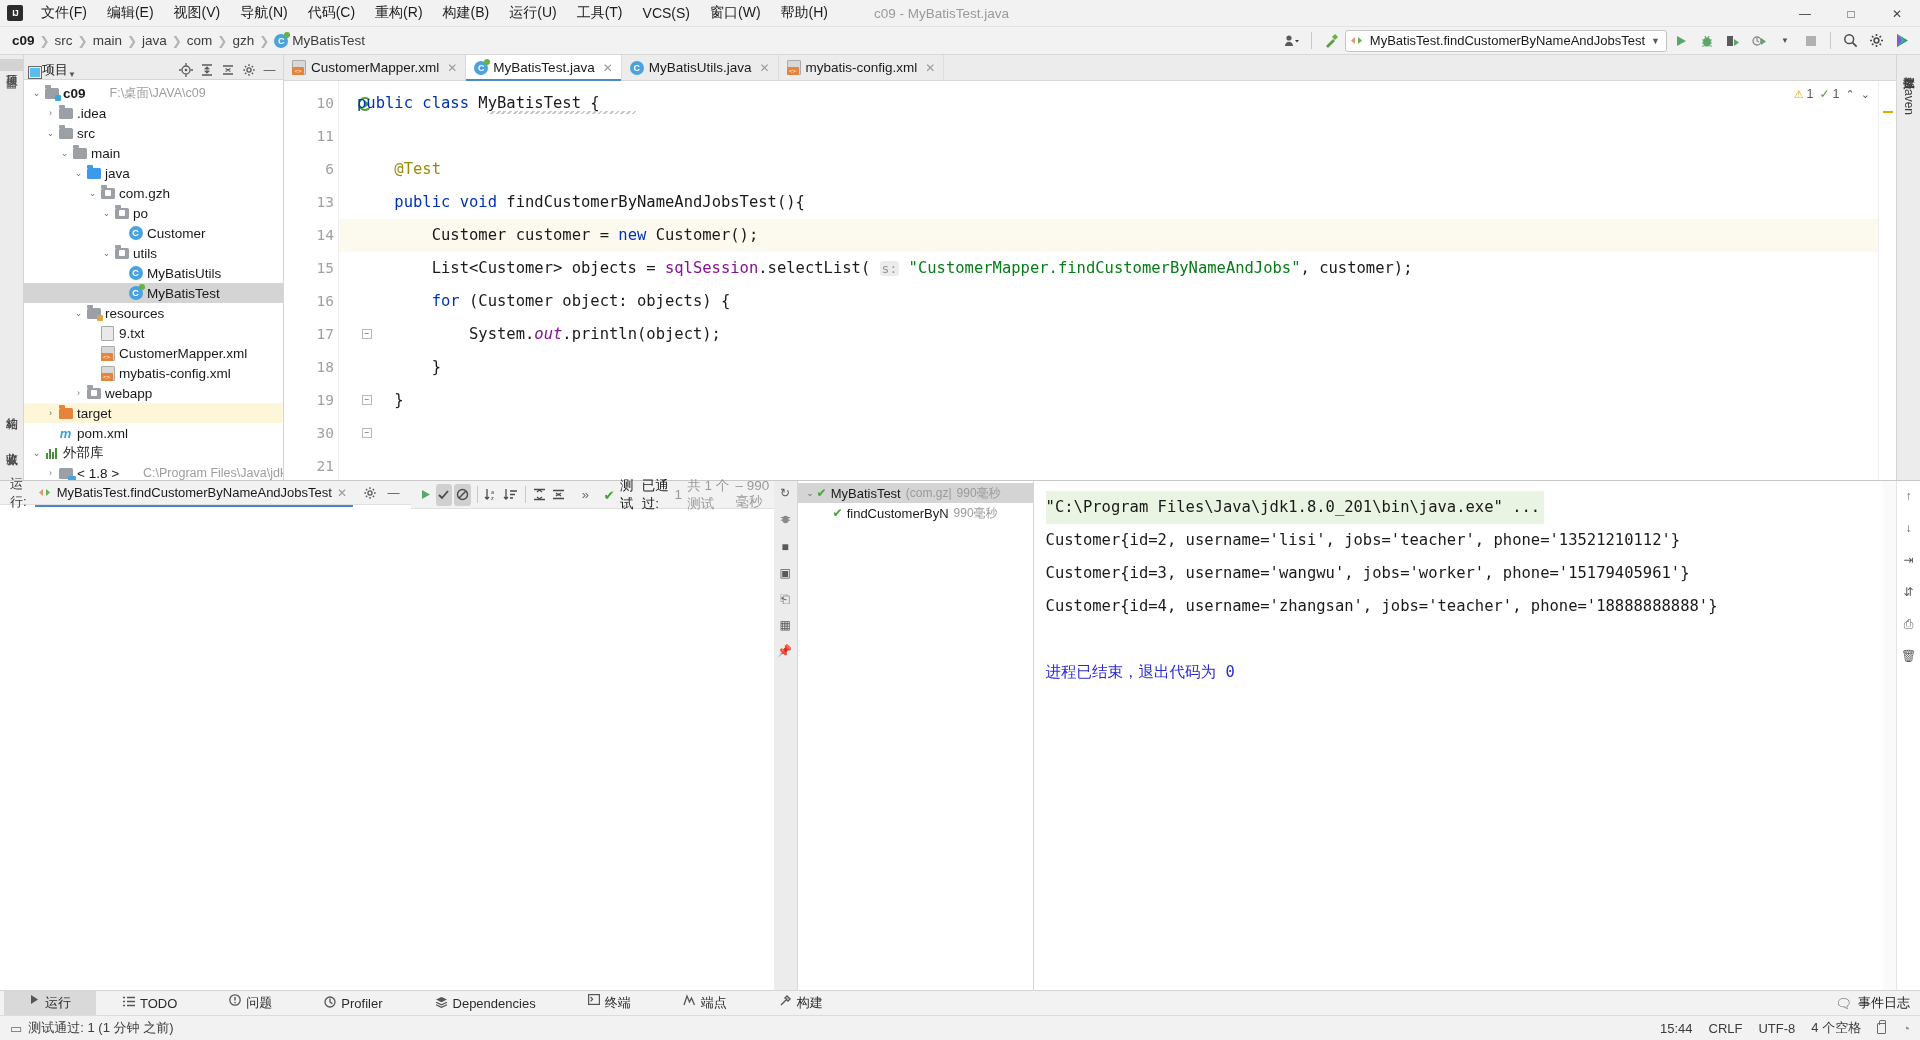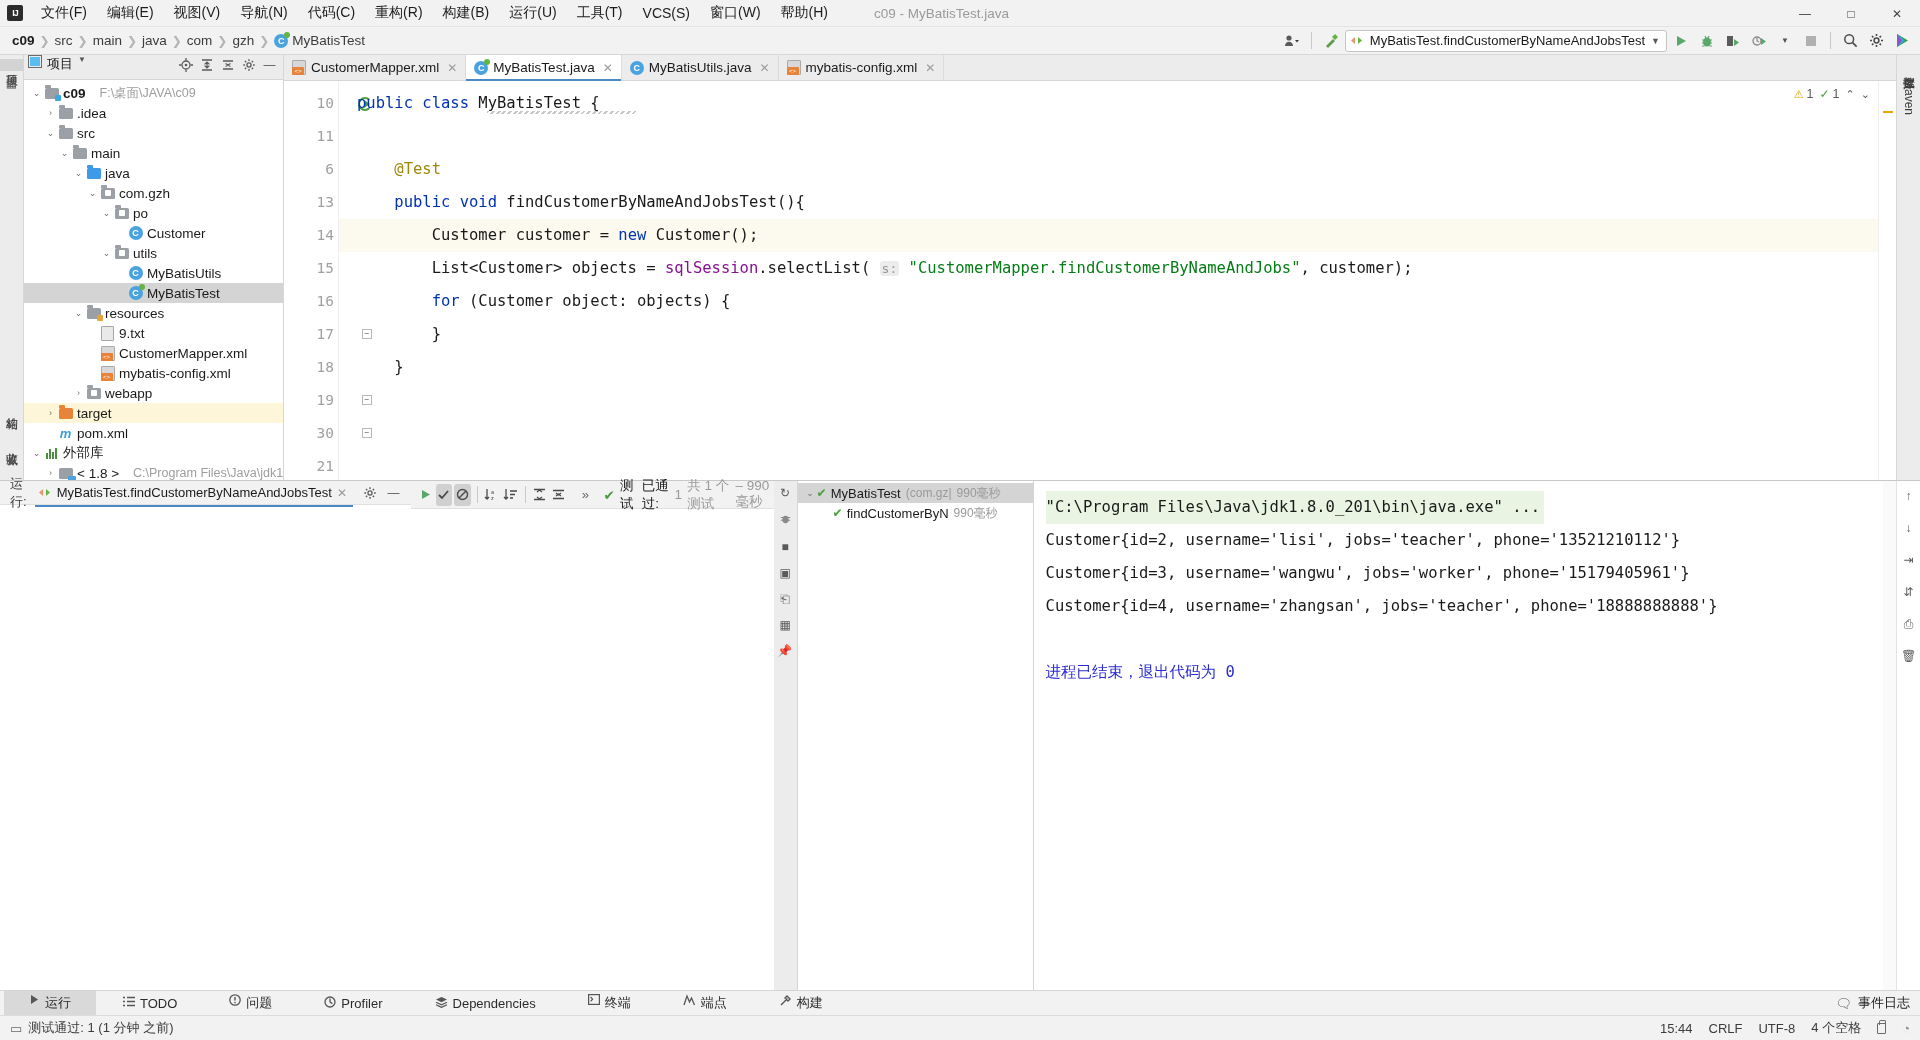--- a/index.html
+++ b/index.html
@@ -77,38 +77,38 @@
     writing-mode: vertical-rl; font-size: 12px; color: #3c3c3c;
     padding: 6px 3px; white-space: nowrap; letter-spacing: 0px;
   }
   .vtool.sel { background: #d3d3d3; }
   .vtool-ic { font-size: 12px; color: #555; margin: 5px 0; }
   .leftstrip .bottom { margin-top: auto; display: flex; flex-direction: column; align-items: center; padding-bottom: 6px; }
 
   
   .projpanel { width: 260px; flex: 0 0 260px; display: flex; flex-direction: column; background: #fff; border-right: 1px solid #d6d6d6; }
   .proj-header {
-    height: 25px; flex: 0 0 25px; display: flex; align-items: flex-start;
-    background: #ececec; border-bottom: 1px solid #d6d6d6; padding: 0 4px; gap: 5px;
+    height: 25px; flex: 0 0 25px; display: flex; align-items: flex-end;
+    background: #ececec; border-bottom: 1px solid #d6d6d6; padding: 0 4px; 
   }
   .proj-title { font-size: 13px; color: #1a1a1a; }
   .proj-icons { margin-left: auto; display: flex; align-items: center; gap: 2px; }
   .pi { width: 19px; height: 19px; display: flex; align-items: center; justify-content: center; color: #5a5a5a; font-size: 12px; }
   .tree { flex: 1; overflow: hidden; padding-top: 3px; font-size: 13.5px; position: relative; }
   .row {
     height: 20px; display: flex; align-items: center; white-space: nowrap;
     padding-right: 4px; cursor: default;
   }
   .row.sel { background: #d4d4d4; }
   .row.hl { background: #fdf6d8; }
   .arrow { width: 13px; text-align: center; color: #6e6e6e; font-size: 9px; flex: 0 0 13px; }
   .ic { width: 17px; flex: 0 0 17px; display: flex; align-items: center; justify-content: center; margin-right: 3px; }
   .lbl { color: #1a1a1a; }
   .lbl.bold { font-weight: bold; }
-  .sub { color: #9d9d9d; margin-left: 14px; font-size: 12.5px; }
+  .sub { color: #9d9d9d; margin-left: 24px; font-size: 12.5px; }
 
   
   .f { width: 14px; height: 11px; border-radius: 1.5px; position: relative; }
   .f::before { content:""; position:absolute; left:0; top:-3px; width:6px; height:3px; border-radius:1px 1px 0 0; background: inherit; }
   .f.gray { background: #9aa0a6; }
   .f.blue { background: #3d9ae8; }
   .f.orange { background: #e8833a; }
   .f.srcmark::after { content:""; position:absolute; right:-2px; bottom:-2px; width:6px; height:6px; background:#3ba7e0; border-radius:1px; }
   .f.resmark::after { content:""; position:absolute; right:-2px; bottom:-2px; width:6px; height:6px; background:#e8a33a; border-radius:1px; }
   .pkg { width:14px; height:11px; background:#9aa0a6; border-radius:1.5px; position:relative; }
@@ -685,20 +685,21 @@
             <div class="gline"><span>21</span></div>
           </div>
         <div class="code" id="code">
             <div class="cline"><span class="kw">public </span><span class="kw">class </span><span class="cls-n">MyBatisTest </span><span class="cls-n">{</span><span class="squiggle"></span></div>
             <div class="cline"></div>
             <div class="cline"><span class="ann">    @Test</span></div>
             <div class="cline"><span class="kw">    public </span><span class="kw">void </span><span class="meth">findCustomerByNameAndJobsTest</span><span class="cls-n">(){</span></div>
             <div class="cline cur"><span class="cls-n">        Customer customer = </span><span class="kw">new </span><span class="cls-n">Customer();</span></div>
             <div class="cline"><span class="cls-n">        List&lt;Customer&gt; objects = </span><span class="field">sqlSession</span><span class="cls-n">.selectList( </span><span class="hint">s:</span><span class="str"> "CustomerMapper.findCustomerByNameAndJobs"</span><span class="cls-n">, customer);</span></div>
             <div class="cline"><span class="kw">        for </span><span class="cls-n">(Customer object: objects) {</span></div>
+            <div class="cline"><span class="cls-n">            System.</span><span class="stat">out</span><span class="cls-n">.println(object);</span></div>
             <div class="cline"><span class="cls-n">        }</span></div>
             <div class="cline"><span class="cls-n">    }</span></div>
             <div class="cline"></div>
           </div>
         <div class="editor-status">
           <span class="es-item">
             <span class="warn-tri">⚠</span>
             <span>1</span>
           </span>
           <span class="es-item">

